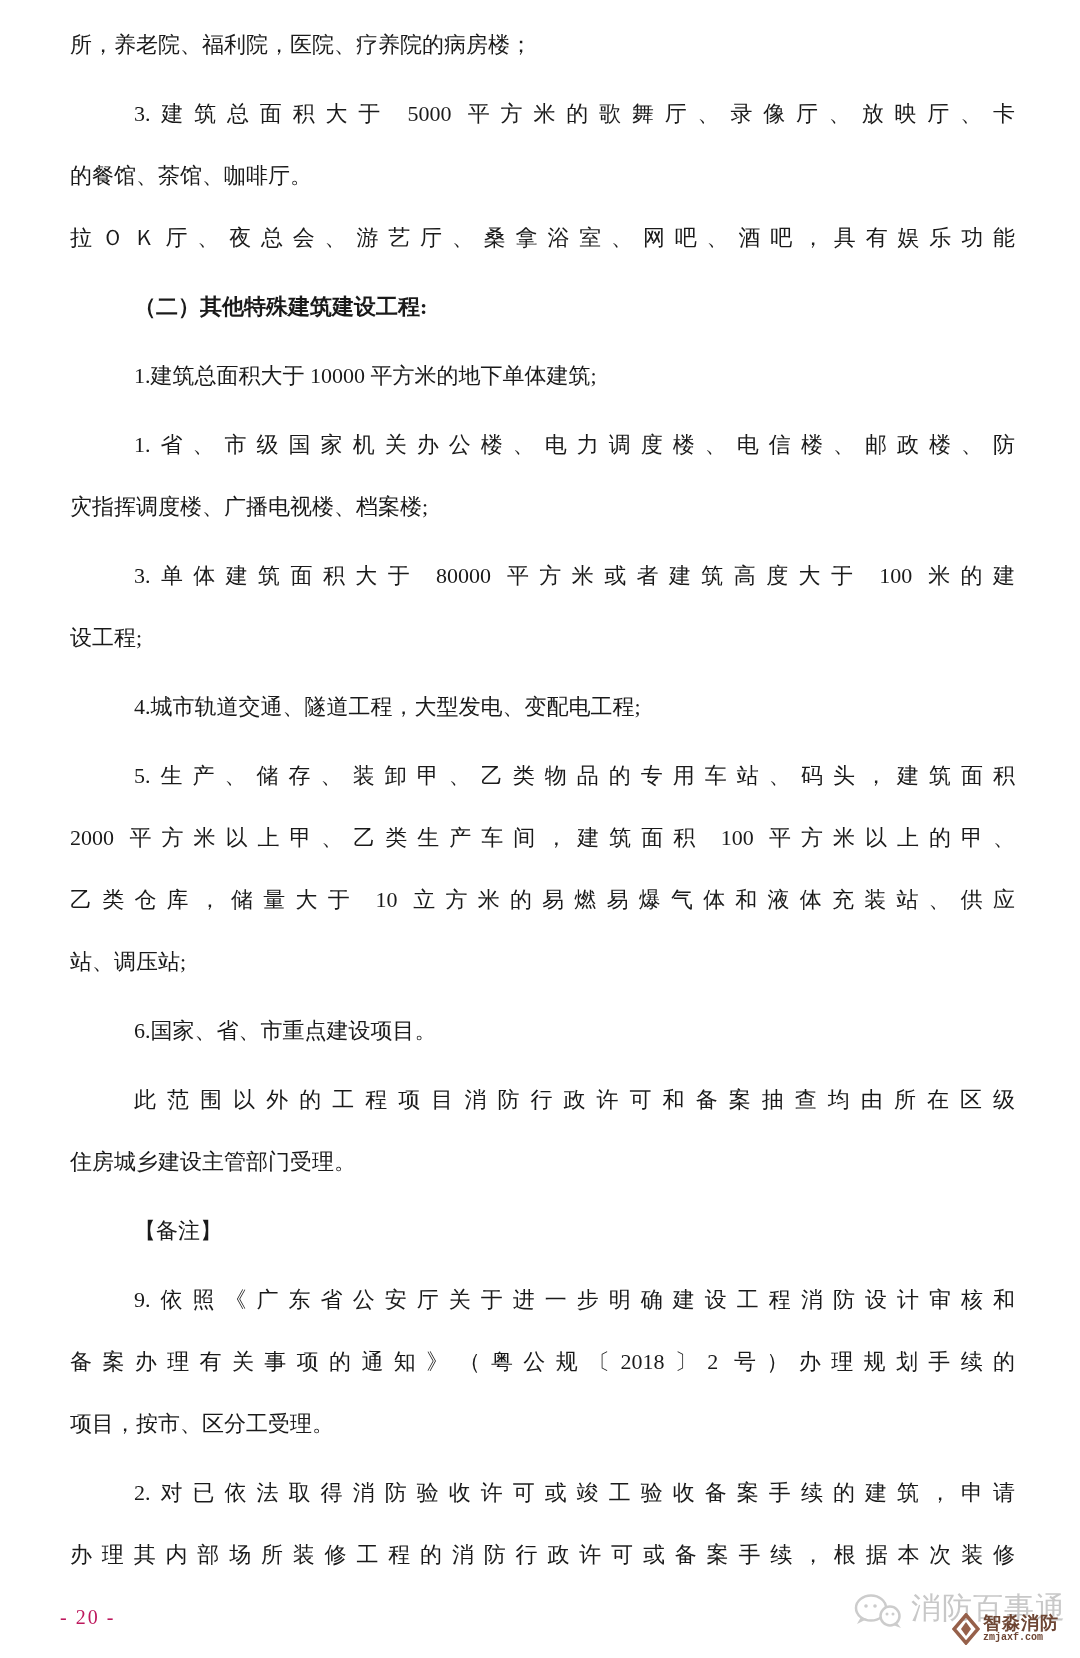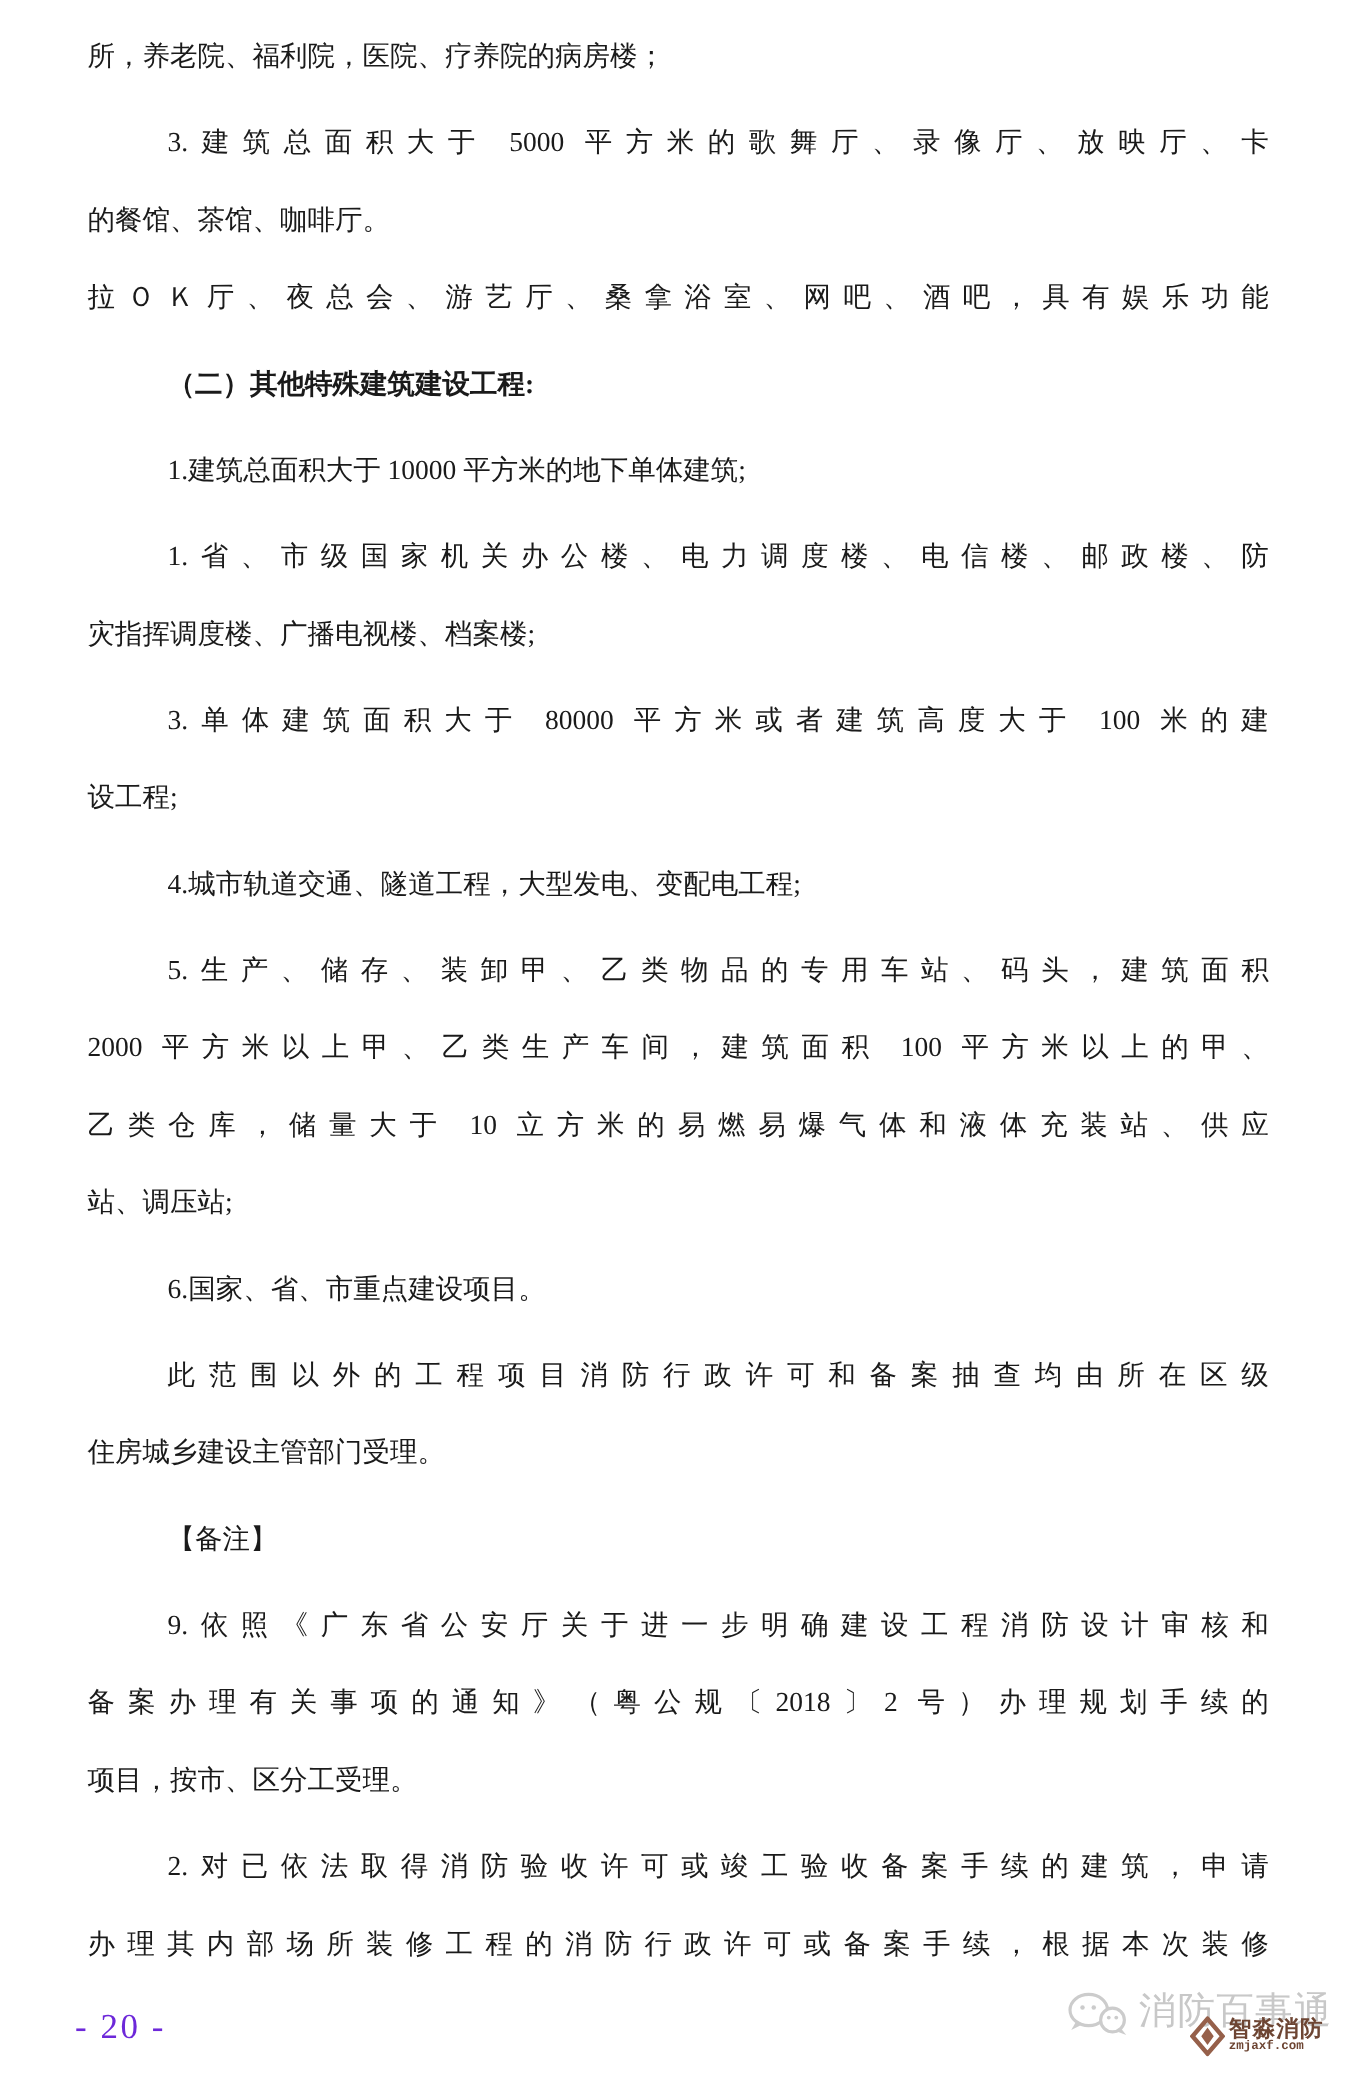--- a/index.html
+++ b/index.html
@@ -36,23 +36,23 @@
   .line.bold {
     font-weight: bold;
   }
   .line.pstart {
     margin-top: 7px;
   }
   .footer {
     position: absolute;
     left: 60px;
     top: 1606px;
-    font-size: 28px;
+    font-size: 20px;
     letter-spacing: 2px;
-    color: #6d28d9;
+    color: #be185d;
   }
   .wm-gray {
     position: absolute;
     left: 853px;
     top: 1588px;
     display: flex;
     align-items: flex-end;
     gap: 6px;
     color: #c8c8c8;
     font-family: "Liberation Sans", "DejaVu Sans", sans-serif;

